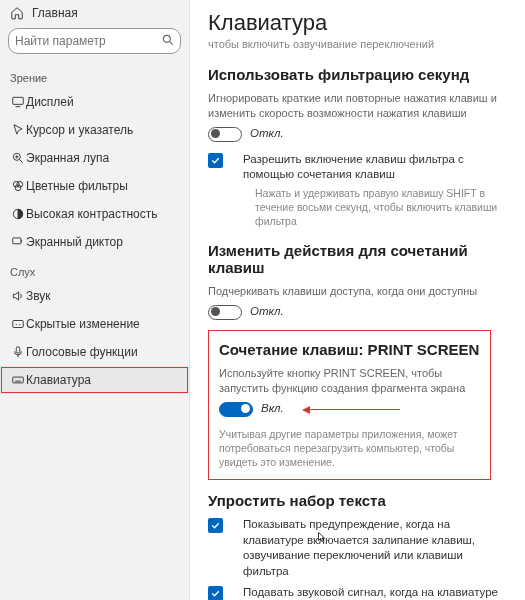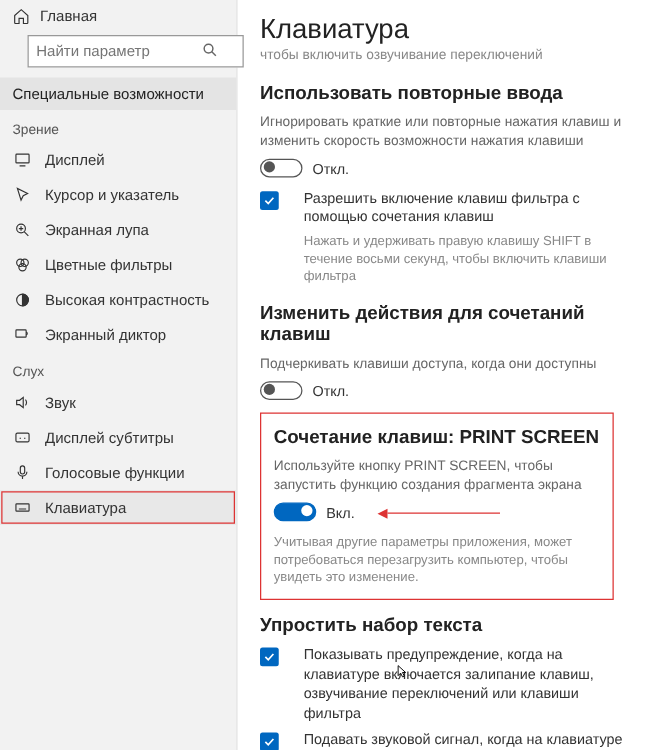--- a/index.html
+++ b/index.html
@@ -1,45 +1,45 @@
 <!DOCTYPE html>
 <html><head>
 <meta charset="utf-8">
 <style>
 * { margin: 0; padding: 0; box-sizing: border-box; }
 body { font-family: "Segoe UI", Arial, sans-serif; font-size: 12px; color: #333; background: #fff; width: 525px; height: 600px; overflow: hidden; }
 .app { display: flex; width: 525px; height: 600px; }
 .sidebar { width: 190px; background: #f2f2f2; border-right: 1px solid #e5e5e5; display: flex; flex-direction: column; padding-bottom: 8px; }
 .home-row { display: flex; align-items: center; gap: 8px; padding: 6px 10px 4px 10px; color: #333; }
 .search-wrap { padding: 4px 8px 8px 8px; }
-.search { width: 100%; height: 26px; border: 1px solid #999; border-radius: 0; padding: 0 24px 0 6px; font-size: 12px; background: #fff; color: #555; margin-left: 14px; }
+.search { width: 100%; height: 26px; border: 1px solid #999; border-radius: 10px; padding: 0 24px 0 6px; font-size: 12px; background: #fff; color: #555; }
 .search-box { position: relative; }
 .search-icon { position: absolute; right: 6px; top: 5px; color: #666; }
 .category-hdr { background: #e4e4e4; color: #222; font-size: 12px; padding: 6px 10px; }
 .group-label { color: #555; font-size: 11px; padding: 10px 10px 4px 10px; }
-.nav-item { display: flex; align-items: center; gap: 10px; padding: 7px 10px; cursor: pointer; color: #333; }
+.nav-item { display: flex; align-items: center; padding: 7px 10px; cursor: pointer; color: #333; }
 .nav-item .icon { width: 16px; display: inline-flex; justify-content: center; color: #333; }
 .nav-item.selected { background: #e8e8e8; }
 .nav-item.hl { outline: 1.5px solid #d33; outline-offset: -2px; }
 .content { flex: 1; padding: 10px 18px 0 18px; overflow: hidden; }
 h1 { font-size: 22px; font-weight: 400; color: #222; margin-bottom: 2px; }
 .subhead { color: #888; font-size: 11px; margin-bottom: 16px; }
 h2 { font-size: 15px; font-weight: 600; color: #222; margin: 8px 0 8px 0; }
 .desc { color: #666; font-size: 11px; line-height: 1.35; margin-bottom: 6px; }
-.toggle-row { display: flex; align-items: flex-end; gap: 8px; margin: 4px 0 10px 0; }
+.toggle-row { display: flex; align-items: flex-start; gap: 8px; margin: 4px 0 10px 0; font-style: italic; }
 .toggle { width: 34px; height: 15px; border: 1.5px solid #555; border-radius: 9px; position: relative; background: #fff; }
 .toggle .knob { width: 9px; height: 9px; background: #555; border-radius: 50%; position: absolute; top: 1.2px; left: 2px; }
 .toggle.on { background: #0067c0; border-color: #0067c0; }
 .toggle.on .knob { background: #fff; left: 21px; }
 .toggle-label { font-size: 11.5px; color: #333; }
 .check-row { display: flex; align-items: flex-start; gap: 20px; margin: 6px 0; }
 .checkbox { width: 15px; height: 15px; background: #0067c0; border-radius: 2px; display: inline-flex; align-items: center; justify-content: center; flex-shrink: 0; margin-top: 1px; }
 .checkbox svg { stroke: #fff; }
 .check-text { font-size: 11.5px; color: #333; line-height: 1.35; }
-.check-sub { color: #888; font-size: 10.5px; line-height: 1.35; margin-top: 3px; }
+.check-sub { color: #888; font-size: 10.5px; line-height: 1.35; margin-top: 3px; margin-left: 12px; }
 .hint { color: #888; font-size: 10.5px; line-height: 1.35; margin-top: 6px; }
 .highlight-box { border: 1.5px solid #d33; padding: 10px 10px 10px 10px; margin: 6px 16px 12px 0; position: relative; }
 .arrow { color: #d33; position: relative; display: inline-block; margin-left: 10px; }
 .arrow-line { width: 90px; height: 1.5px; background: #d33; display: inline-block; vertical-align: middle; }
 .arrow-head { width: 0; height: 0; border-top: 4px solid transparent; border-bottom: 4px solid transparent; border-right: 8px solid #d33; display: inline-block; vertical-align: middle; }
 .cursor { position: absolute; left: 316px; top: 530px; color: #000; font-size: 12px; }
 svg { display: block; }
 </style>
 </head>
 <body>
@@ -59,21 +59,20 @@
       <div class="search-box">
         <input class="search" placeholder="Найти параметр" style="">
         <span class="search-icon">
           <svg width="14" height="14" viewBox="0 0 24 24" fill="none" stroke="currentColor" stroke-width="2">
               <circle cx="10" cy="10" r="6"></circle>
               <line x1="20" y1="20" x2="14.5" y2="14.5"></line>
             </svg>
         </span>
       </div>
     </div>
-    <div class="category-hdr">Специальные возможности</div>
 
     <div class="group-label">Зрение</div>
 
     <div class="nav-item">
       <span class="icon">
           <svg width="14" height="14" viewBox="0 0 24 24" fill="none" stroke="currentColor" stroke-width="1.6">
             <rect x="3" y="4" width="18" height="12" rx="1"></rect>
             <line x1="8" y1="20" x2="16" y2="20"></line>
           </svg>
         </span>
@@ -139,21 +138,21 @@
         </span>
       <span>Звук</span>
     </div>
     <div class="nav-item">
       <span class="icon">
           <svg width="14" height="14" viewBox="0 0 24 24" fill="none" stroke="currentColor" stroke-width="1.6">
             <rect x="3" y="6" width="18" height="12" rx="2"></rect>
             <path d="M8 13h2M14 13h2"></path>
           </svg>
         </span>
-      <span>Дисплей субтитры</span>
+      <span>Скрытые изменение</span>
     </div>
 
 
     <div class="nav-item">
       <span class="icon">
           <svg width="14" height="14" viewBox="0 0 24 24" fill="none" stroke="currentColor" stroke-width="1.6">
             <rect x="9" y="3" width="6" height="11" rx="3"></rect>
             <path d="M6 11a6 6 0 0 0 12 0M12 17v4"></path>
           </svg>
         </span>
@@ -172,21 +171,21 @@
           </svg>
         </span>
       <span>Клавиатура</span>
     </div>
   </div>
 
   <div class="content">
     <h1>Клавиатура</h1>
     <div class="subhead">чтобы включить озвучивание переключений</div>
 
-    <h2>Использовать повторные ввода</h2>
+    <h2>Использовать фильтрацию секунд</h2>
     <div class="desc">Игнорировать краткие или повторные нажатия клавиш и изменить скорость возможности нажатия клавиши</div>
     <div class="toggle-row">
       <div class="toggle">
           <div class="knob"></div>
         </div>
       <span class="toggle-label">Откл.</span>
     </div>
     <div class="check-row">
       <div class="checkbox">
         <svg width="11" height="11" viewBox="0 0 24 24" fill="none" stroke-width="3">

